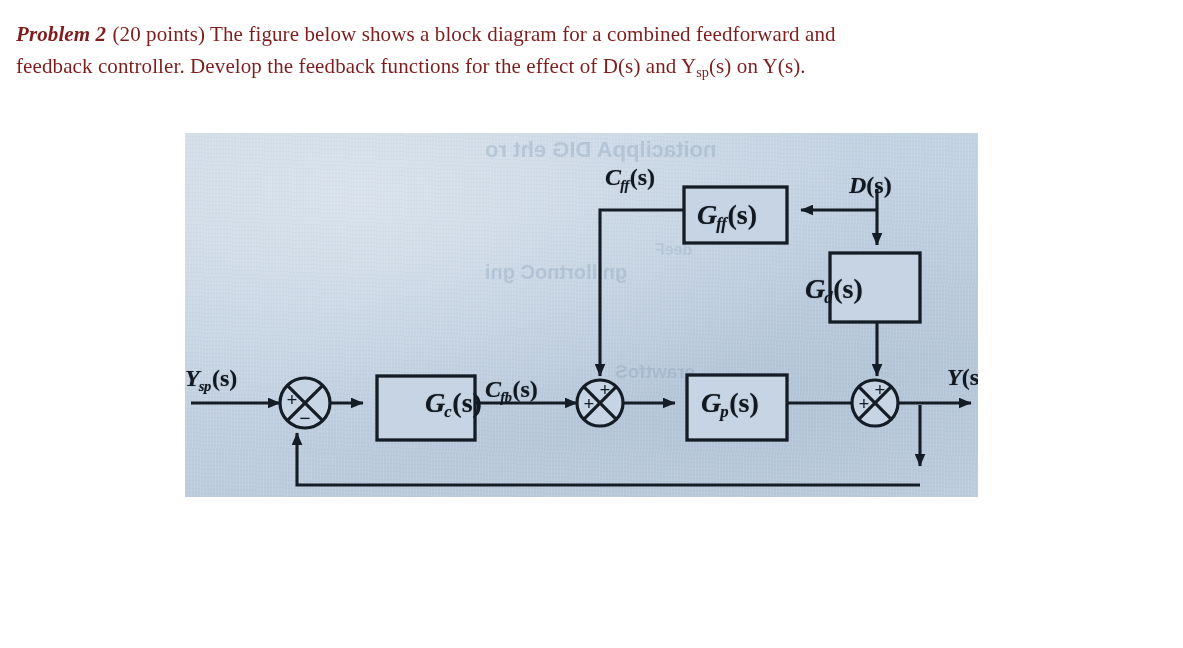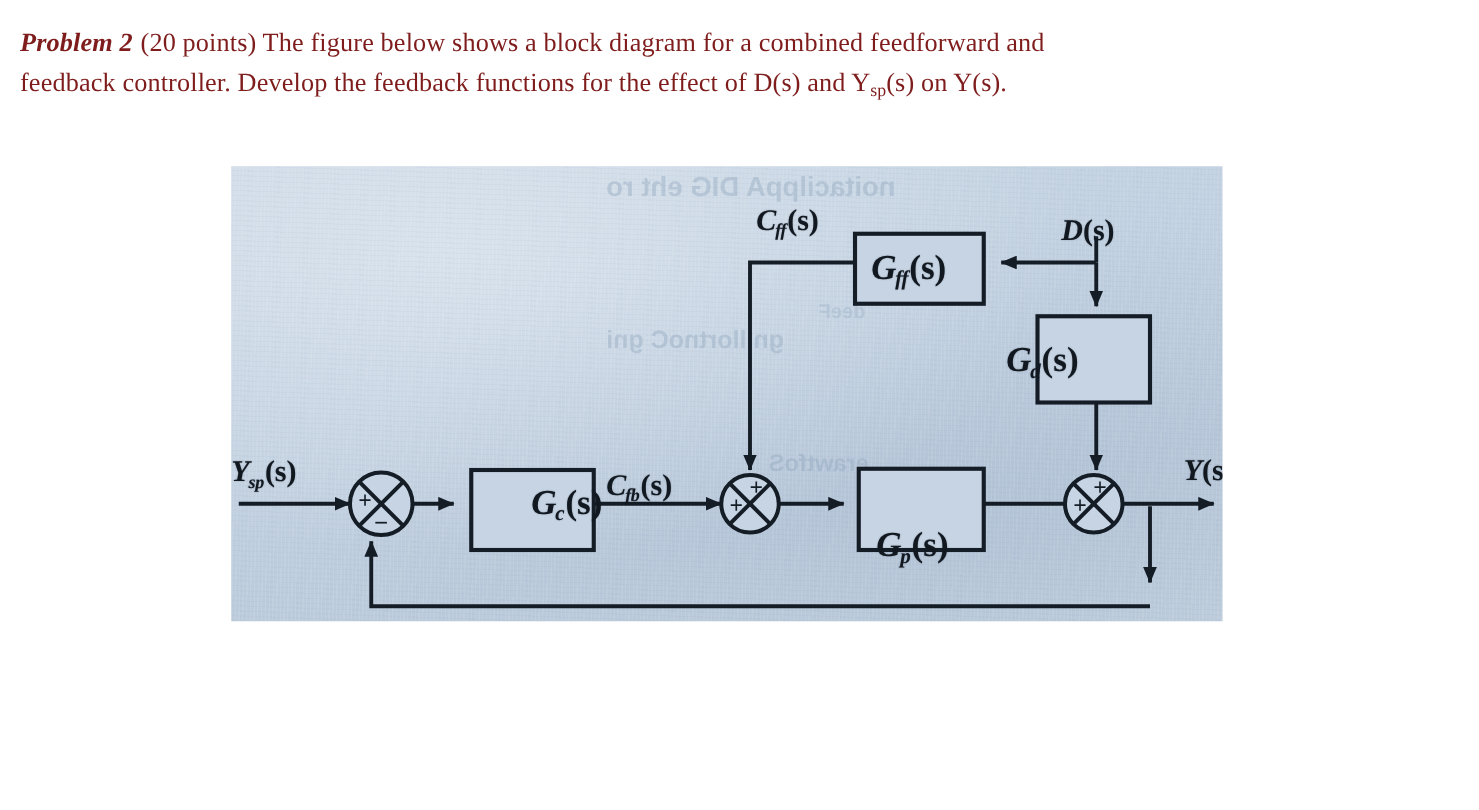--- a/index.html
+++ b/index.html
@@ -149,21 +149,21 @@
       <text x="404" y="273">+</text>
       <text x="420" y="259">+</text>
       <text x="679" y="273">+</text>
       <text x="695" y="259">+</text>
     </g>
   </svg>
 
   <div class="lbl block" style="left:192px;top:256px;margin-left:48px;">
     <span class="it">G</span><span class="sub">c</span><span>(s)</span>
   </div>
-  <div class="lbl block" style="left:516px;top:256px;margin-top:34px;">
+  <div class="lbl block" style="left:516px;top:256px;">
     <span class="it">G</span><span class="sub">p</span><span>(s)</span>
   </div>
   <div class="lbl block" style="left:512px;top:68px;">
     <span class="it">G</span><span class="sub">ff</span><span>(s)</span>
   </div>
   <div class="lbl block" style="left:620px;top:142px;">
     <span class="it">G</span><span class="sub">d</span><span>(s)</span>
   </div>
 
   <div class="lbl sig" style="left:0;top:233px;">

